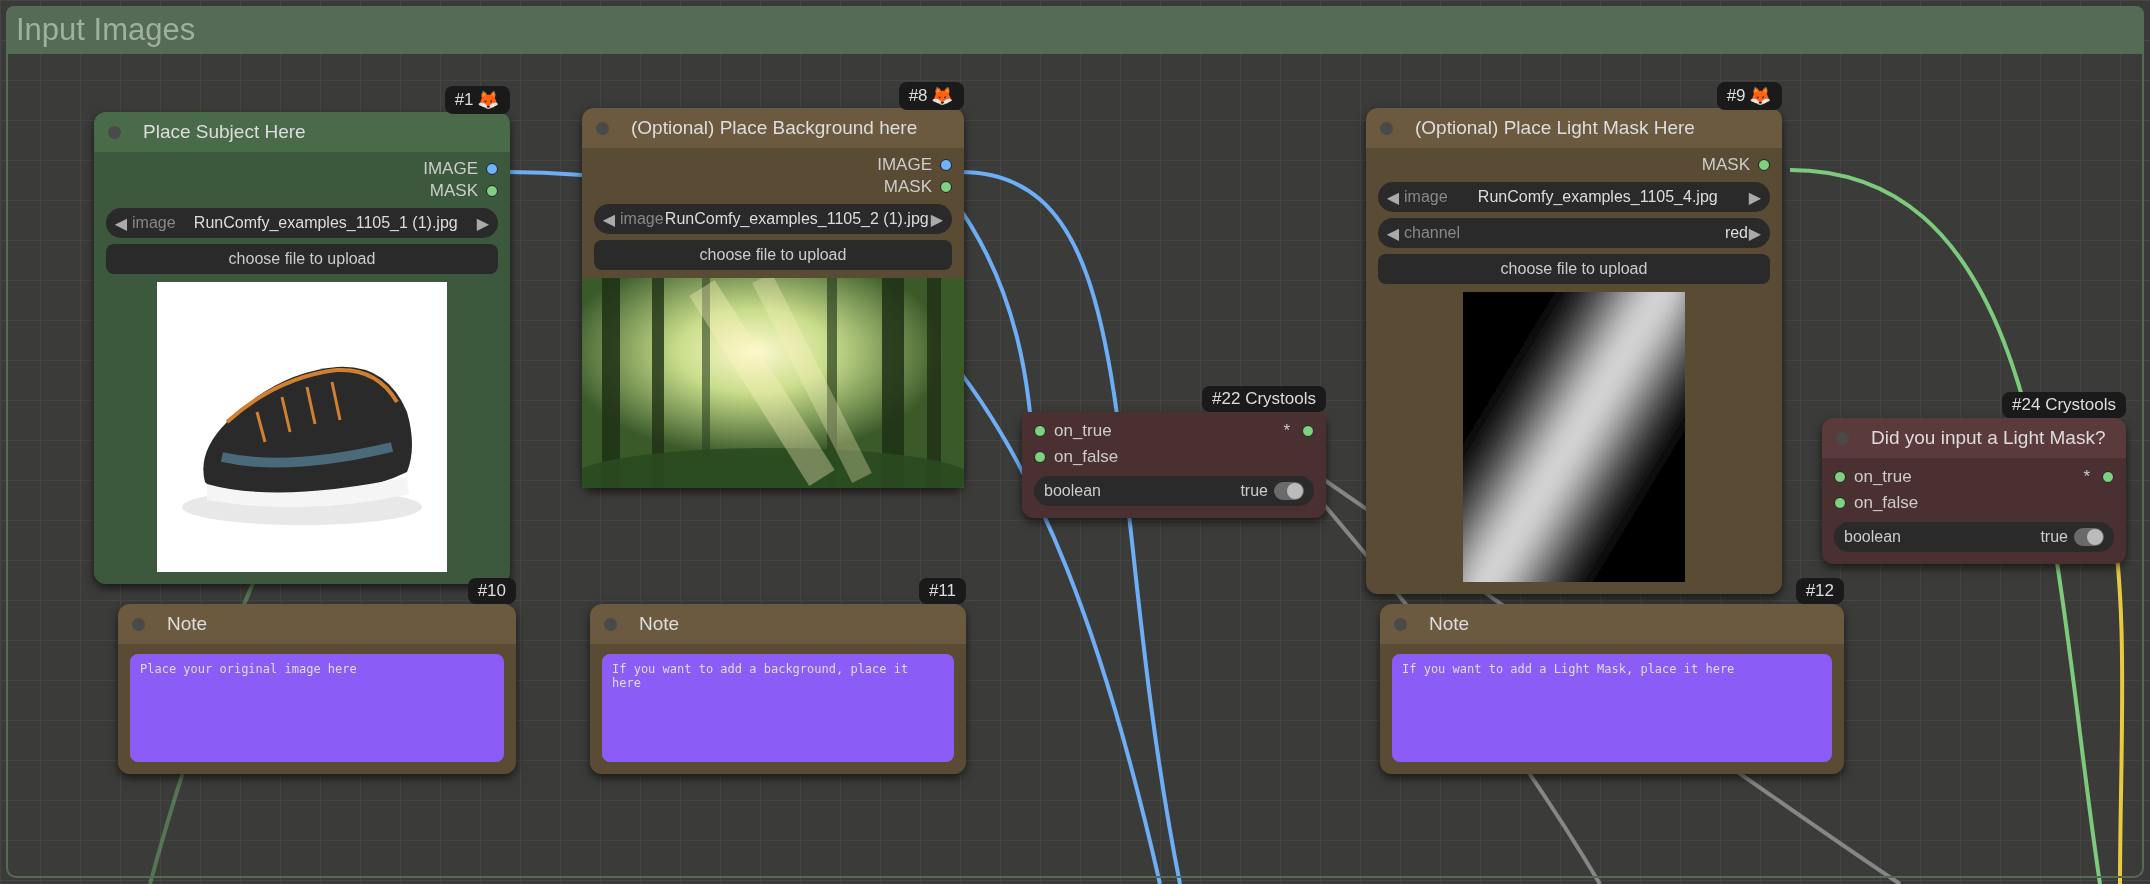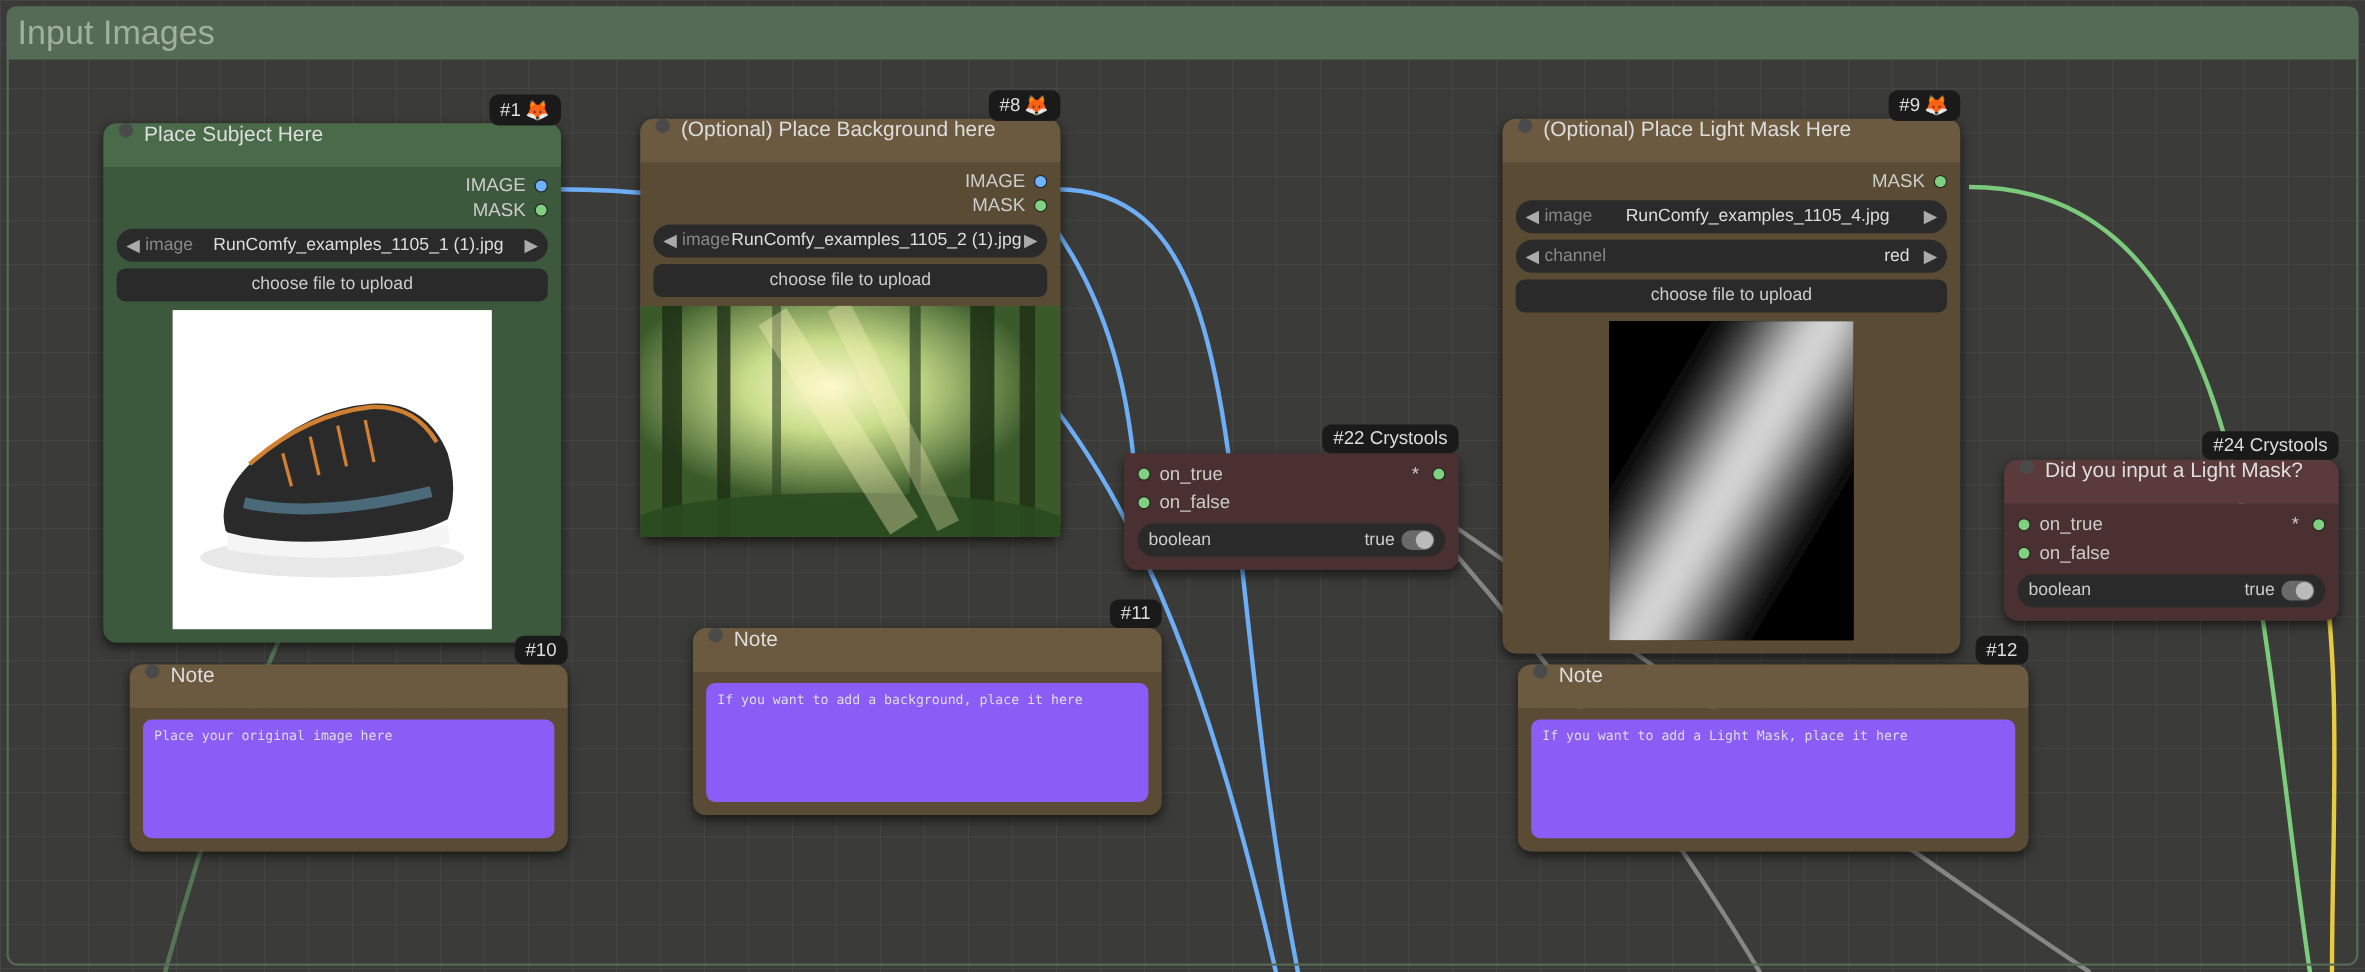--- a/index.html
+++ b/index.html
@@ -43,23 +43,23 @@
   color: #ddd;
   font-size: 17px;
   padding: 3px 10px 3px 10px;
   border-radius: 8px;
   display: flex; align-items: center; gap: 4px;
 }
 .badge-fox::after { content: "🦊"; font-size: 18px; }
 .node-header {
   height: 40px;
   border-radius: 12px 12px 0 0;
-  display: flex; align-items: flex-start;
+  display: flex; align-items: center;
   padding: 0 14px;
-  gap: 10px;
+  gap: 22px;
 }
 .header-dot {
   width: 13px; height: 13px; border-radius: 50%;
   background: #4a4a4a;
 }
 .header-title { color: #ddd; font-size: 19px; }
 .node-body {
   border-radius: 0 0 12px 12px;
   padding: 6px 12px 12px 12px;
 }
@@ -250,21 +250,21 @@
       </div>
     <div class="widget">
       <span class="arrow">◀</span>
       <span class="wlabel">image</span>
       <span class="wval">RunComfy_examples_1105_4.jpg</span>
       <span class="arrow">▶</span>
     </div>
     <div class="widget">
       <span class="arrow">◀</span>
       <span class="wlabel">channel</span>
-      <span class="wval" style="text-align:right; padding-right:12px;">red</span>
+      <span class="wval" style="text-align:right; padding-right:0;">red</span>
       <span class="arrow">▶</span>
     </div>
     <div class="btn">choose file to upload</div>
     <div class="preview">
       <svg class="lightmask" viewBox="0 0 222 290">
         <defs>
           <linearGradient id="beam" x1="0%" y1="0%" x2="100%" y2="100%">
             <stop offset="0%" stop-color="#000"></stop>
             <stop offset="35%" stop-color="#000"></stop>
             <stop offset="50%" stop-color="#fff"></stop>
@@ -342,21 +342,21 @@
     </div>
   <div class="node-header">
     <div class="header-dot"></div>
     <div class="header-title">Note</div>
   </div>
   <div class="node-body">
     <div class="note-text">Place your original image here</div>
   </div>
 </div>
 
-<div class="node n-brown" style="left:590px; top:571px; width:426px;margin-left:40px;">
+<div class="node n-brown" style="left:590px; top:604px; width:376px;">
   <div class="node-badge">
       <span>#11</span>
     </div>
   <div class="node-header">
     <div class="header-dot"></div>
     <div class="header-title">Note</div>
   </div>
   <div class="node-body">
     <div class="note-text">If you want to add a background, place it here</div>
   </div>

